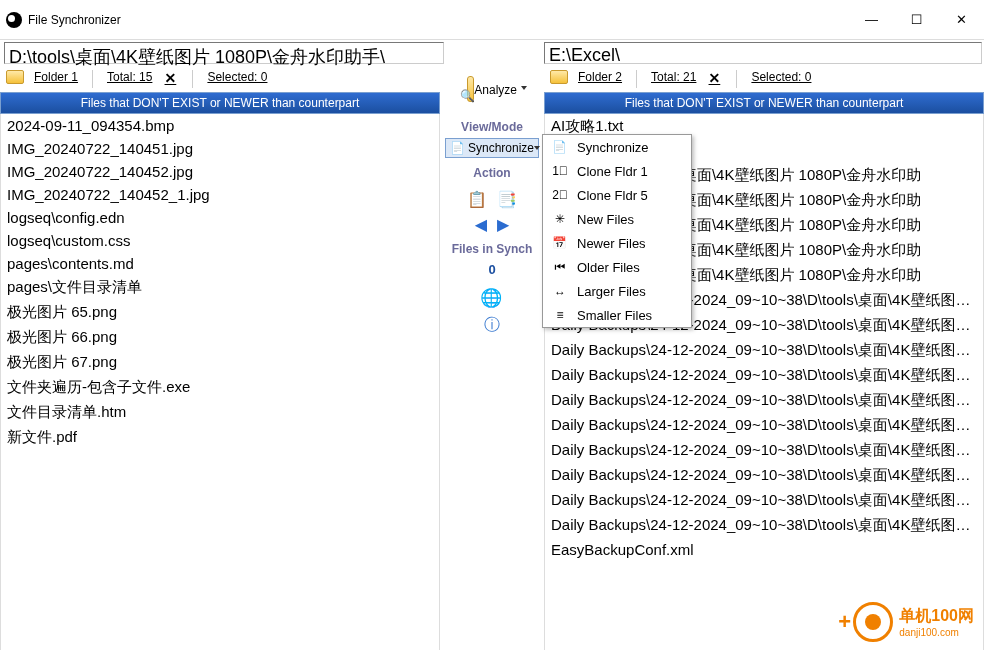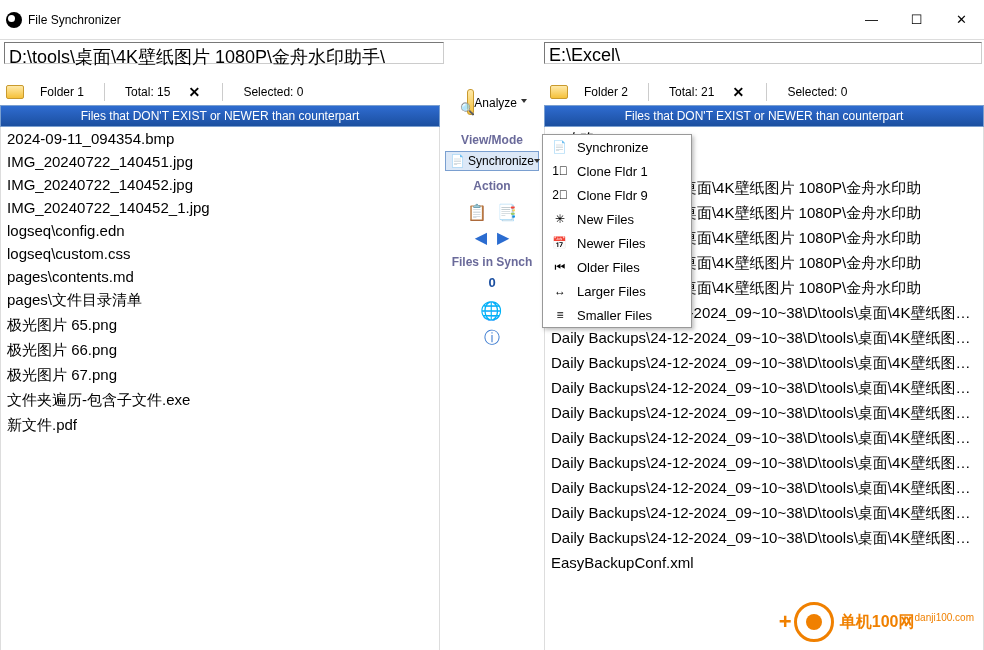--- a/index.html
+++ b/index.html
@@ -45,40 +45,41 @@
 
 .pathrow { display: flex; }
 .pathbox {
   border: 1px inset #ccc;
   padding: 2px 4px;
   font-family: "Microsoft YaHei", SimSun, Arial;
   font-size: 18px;
   height: 22px;
 }
 .pathL { width: 440px; margin: 2px 0 2px 4px; }
-.pathR { width: 438px; margin: 2px 0 15px 0; }
+.pathR { width: 438px; margin: 2px 0 2px 0; }
 .pathgap { width: 100px; }
 
 .main { display: flex; height: 596px; }
 
 .panelL, .panelR { width: 440px; display: flex; flex-direction: column; }
 .panelR { width: 440px; }
 .centercol {
   width: 104px;
   display: flex;
   flex-direction: column;
   align-items: center;
   padding-top: 6px;
 }
 
 .toolbar {
   display: flex;
-  align-items: center;
+  align-items: flex-start;
   padding: 4px 6px;
-  gap: 16px;
+  gap: 10px;
+  text-decoration: underline;
 }
 .foldericon {
   width: 18px; height: 14px;
   background: linear-gradient(#ffe9a8, #f5c13a);
   border: 1px solid #c99a2e;
   border-radius: 2px;
   display: inline-block;
 }
 .tlabel { font-size: 12px; color: #000; }
 .sep { width: 1px; height: 18px; background: #ccc; margin: 0 4px; }
@@ -214,21 +215,21 @@
   font-weight: bold;
 }
 .wmicon::after {
   content: "";
   position: absolute;
   width: 16px; height: 16px;
   background: #f08000;
   border-radius: 50%;
   top: 9px; left: 9px;
 }
-.wmtext { display: flex; flex-direction: row; justify-content: center; }
+.wmtext { display: flex; flex-direction: column; justify-content: center; }
 .wmtext .l1 { font-size: 16px; color: #f08000; font-weight: bold; }
 .wmtext .l2 { font-size: 10px; color: #f08000; }
 
 .xicon {
   display: inline-block;
   font-weight: bold;
   font-size: 14px;
   width: 16px; height: 16px;
   text-align: center;
 }
@@ -271,20 +272,21 @@
         <div class="fileitem">IMG_20240722_140452.jpg</div>
         <div class="fileitem">IMG_20240722_140452_1.jpg</div>
         <div class="fileitem">logseq\config.edn</div>
         <div class="fileitem">logseq\custom.css</div>
         <div class="fileitem">pages\contents.md</div>
         <div class="fileitem">pages\文件目录清单</div>
         <div class="fileitem">极光图片 65.png</div>
         <div class="fileitem">极光图片 66.png</div>
         <div class="fileitem">极光图片 67.png</div>
         <div class="fileitem">文件夹遍历-包含子文件.exe</div>
+        <div class="fileitem">文件目录清单.htm</div>
         <div class="fileitem">新文件.pdf</div>
       </div>
   </div>
 
   <div class="centercol">
     <div class="bigbtn">
       <div class="ficon"></div>
       <span class="btnlabel">Analyze</span>
     </div>
     <span class="dropdownarrow" style="position:relative; left:30px; top:-22px;"></span>
@@ -354,21 +356,21 @@
     <div class="mrow">
       <span class="micon">📄</span>
       <span>Synchronize</span>
     </div>
     <div class="mrow">
       <span class="micon">1⃣</span>
       <span>Clone Fldr 1</span>
     </div>
     <div class="mrow">
       <span class="micon">2⃣</span>
-      <span>Clone Fldr 9</span>
+      <span>Clone Fldr 5</span>
     </div>
     <div class="mrow">
       <span class="micon">✳</span>
       <span>New Files</span>
     </div>
     <div class="mrow">
       <span class="micon">📅</span>
       <span>Newer Files</span>
     </div>
     <div class="mrow">

